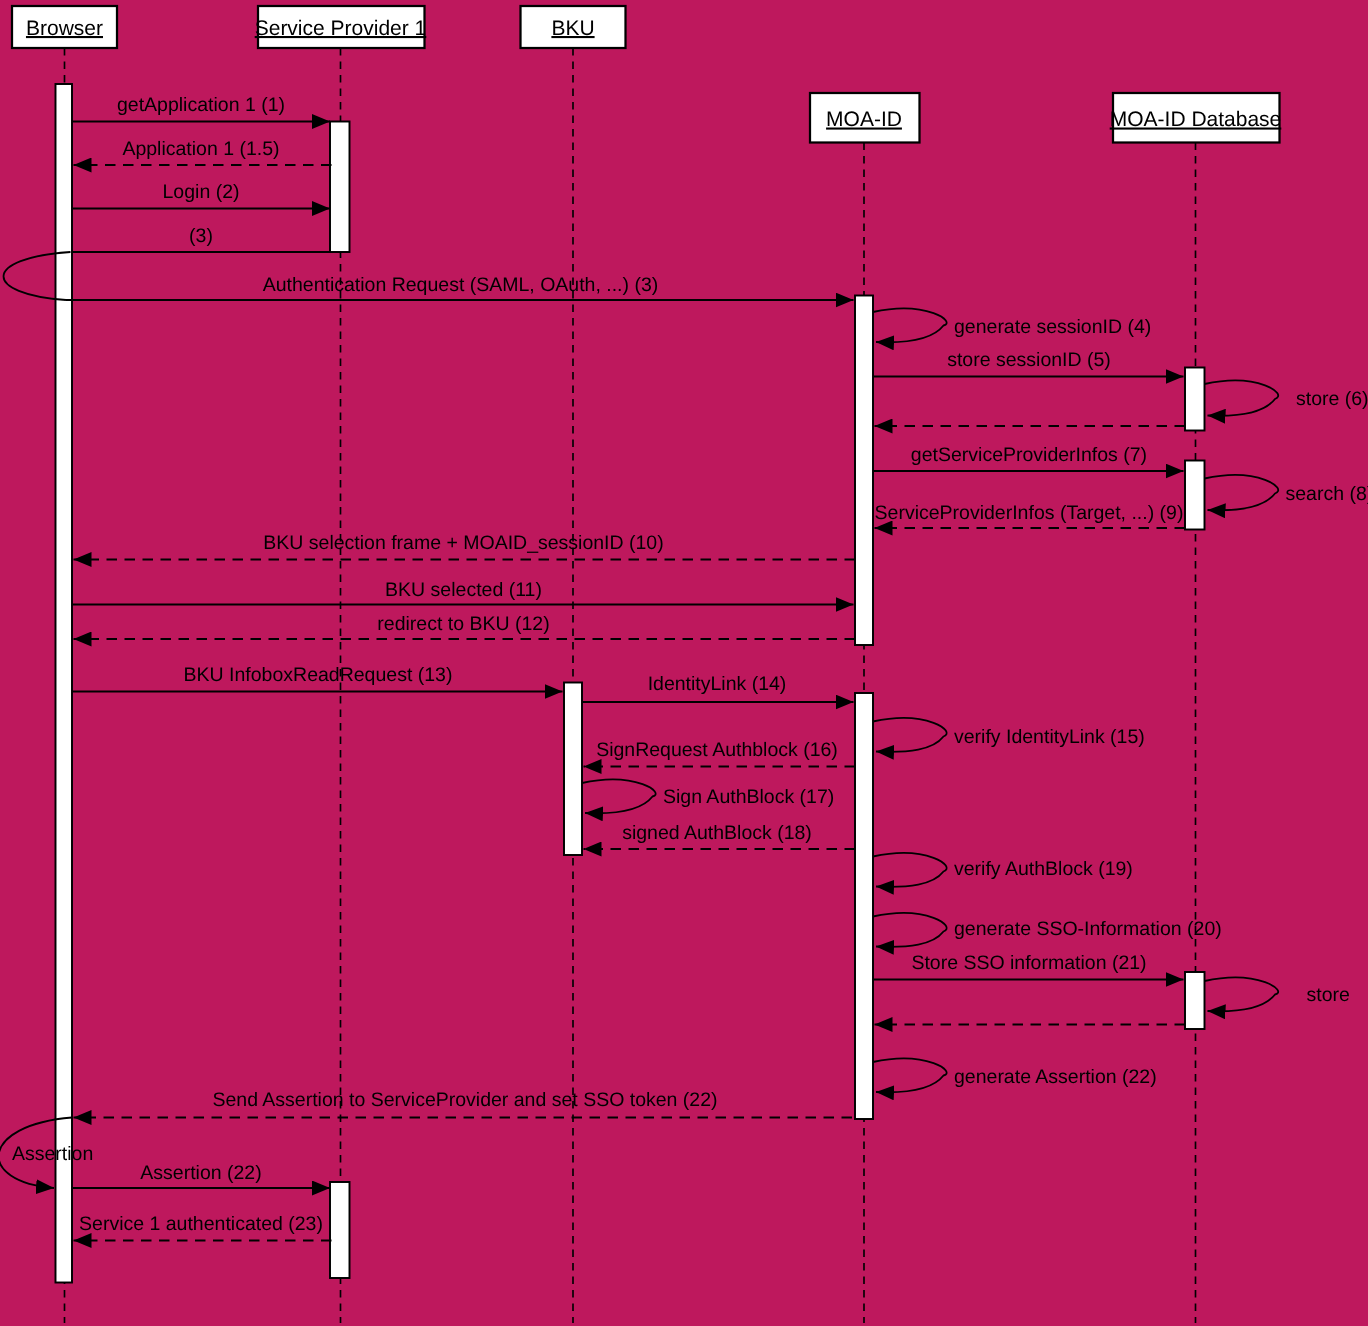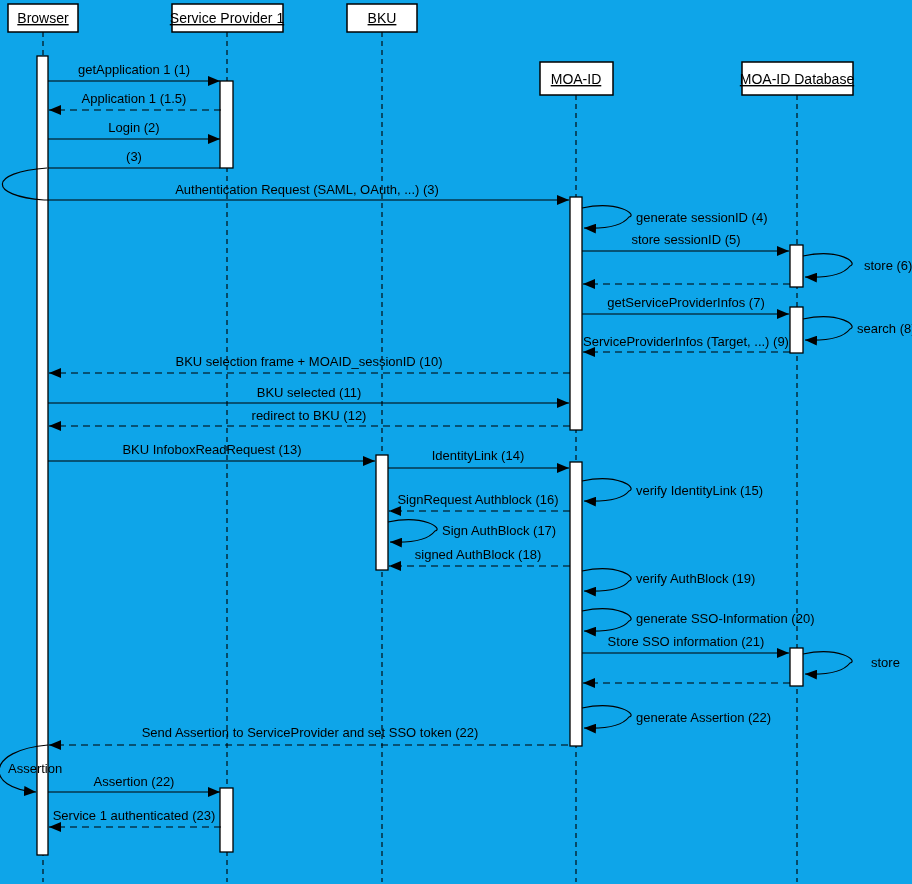--- a/index.html
+++ b/index.html
@@ -1,16 +1,16 @@
 <!DOCTYPE html>
 <html><head>
 <meta charset="utf-8">
 <style>
   html,body{margin:0;padding:0;background:#ffffff;}
-  .stage{position:relative;width:912px;height:884px;background:#0ea5e9;overflow:hidden;
+  .stage{position:relative;width:912px;height:884px;background:#be185d;overflow:hidden;
          font-family:"Liberation Sans", sans-serif;}
   svg text{font-family:"Liberation Sans", sans-serif;fill:#000000;}
   .actor-label{font-size:14px;text-decoration:underline;}
   .msg-label{font-size:13px;}
 </style>
 </head>
 <body>
 
 <div class="stage">
 <svg width="912" height="884" viewBox="0 0 912 884">

